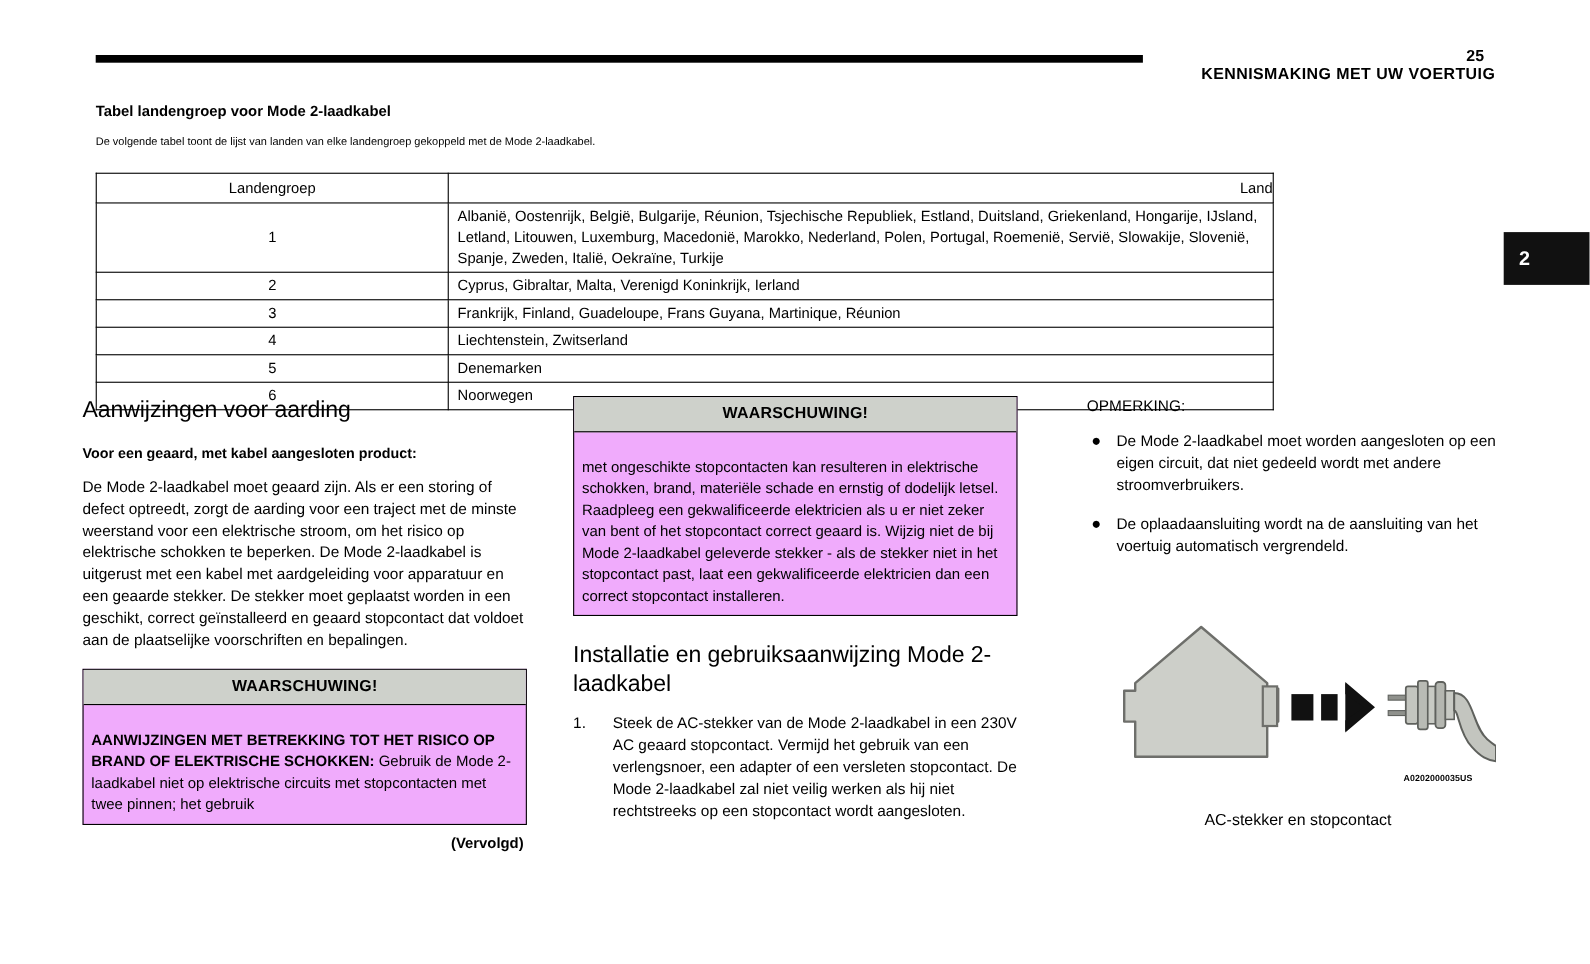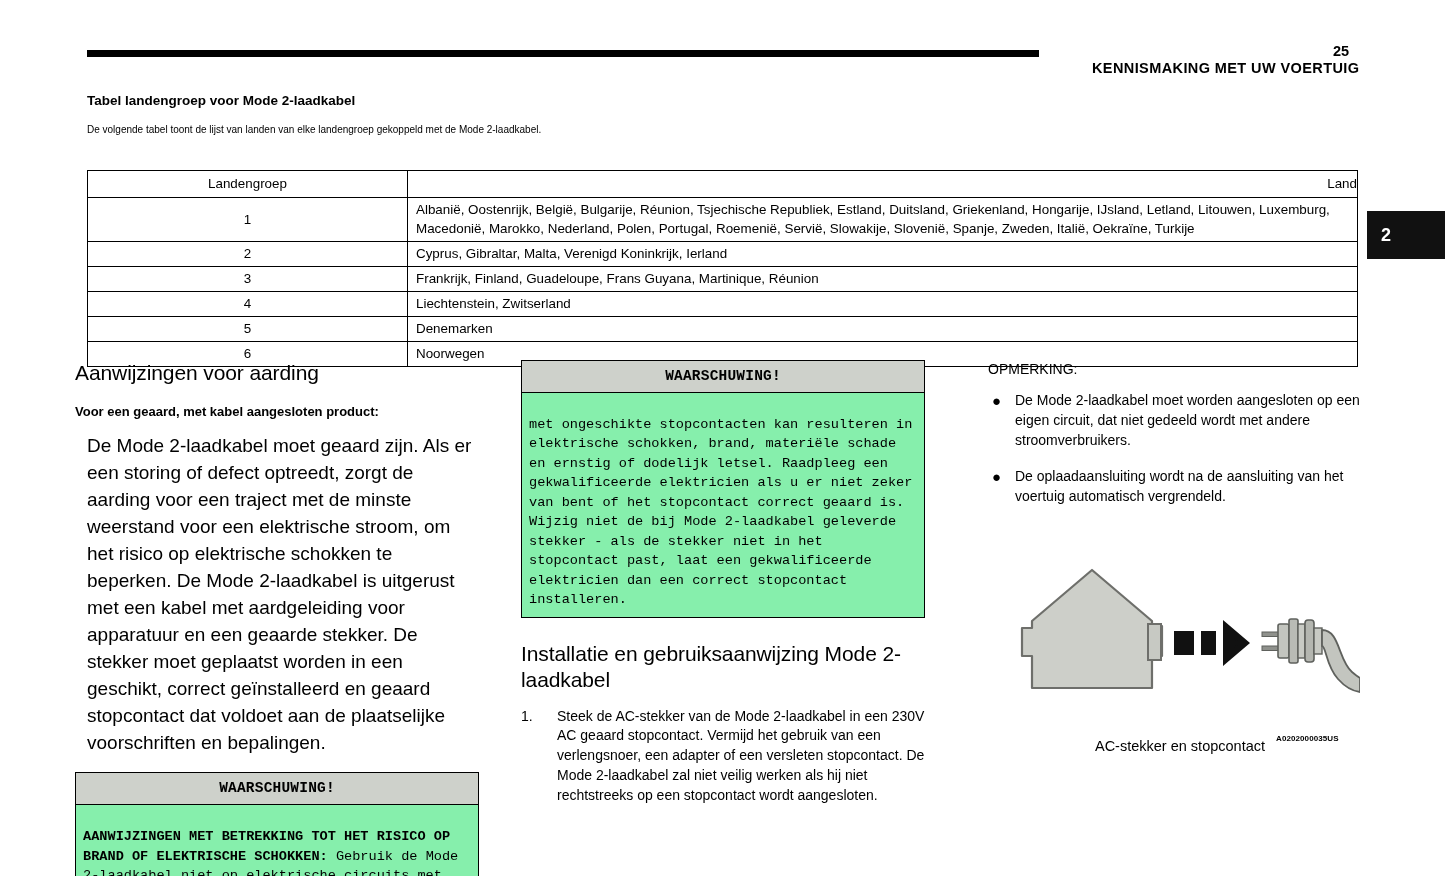--- a/index.html
+++ b/index.html
@@ -82,22 +82,22 @@
   .intro-text {
     font-size: 10px;
     margin: 0;
     line-height: 1.2;
   }
 
   
   .country-table {
     position: absolute;
     left: 87px;
-    top: 170px;
-    width: 1271px;
+    top: 157px;
+    width: 1071px;
     border-collapse: collapse;
     table-layout: fixed;
     font-size: 13.4px;
   }
   .country-table td, .country-table th {
     border: 1.4px solid #000;
     padding: 2px 0 3px 0;
     vertical-align: top;
     line-height: 1.42;
     font-weight: normal;
@@ -133,31 +133,30 @@
     line-height: 1.22;
     letter-spacing: -0.1px;
   }
   .subhead {
     font-size: 13px;
     font-weight: bold;
     margin: 18px 0 0 0;
     line-height: 1.25;
   }
   .body-text {
-    font-size: 19px;
-    margin: 13px 0 0 12px;
+    font-size: 14px;
+    margin: 13px 0 0 0;
     line-height: 1.42;
   }
 
   
   .warning-box {
     border: 1.6px solid #000;
-    background: #86efac;
+    background: #f0abfc;
     box-sizing: border-box;
-    font-family: Liberation Mono, monospace;
   }
   .warning-head {
     background: #ced1cb;
     border-bottom: 1.6px solid #000;
     text-align: center;
     font-size: 14.5px;
     font-weight: bold;
     padding: 7px 0 8px 0;
     letter-spacing: 0.2px;
   }
@@ -230,21 +229,20 @@
     width: 360px;
   }
   .figure-code {
     position: absolute;
     left: 276px;
     top: 155px;
     font-size: 8px;
     font-weight: bold;
     letter-spacing: 0.1px;
     white-space: nowrap;
-    margin-top: 31px;
   }
   .figure-caption {
     position: absolute;
     left: 0;
     top: 190px;
     width: 360px;
     text-align: center;
     font-size: 14.5px;
     font-weight: normal;
   }

